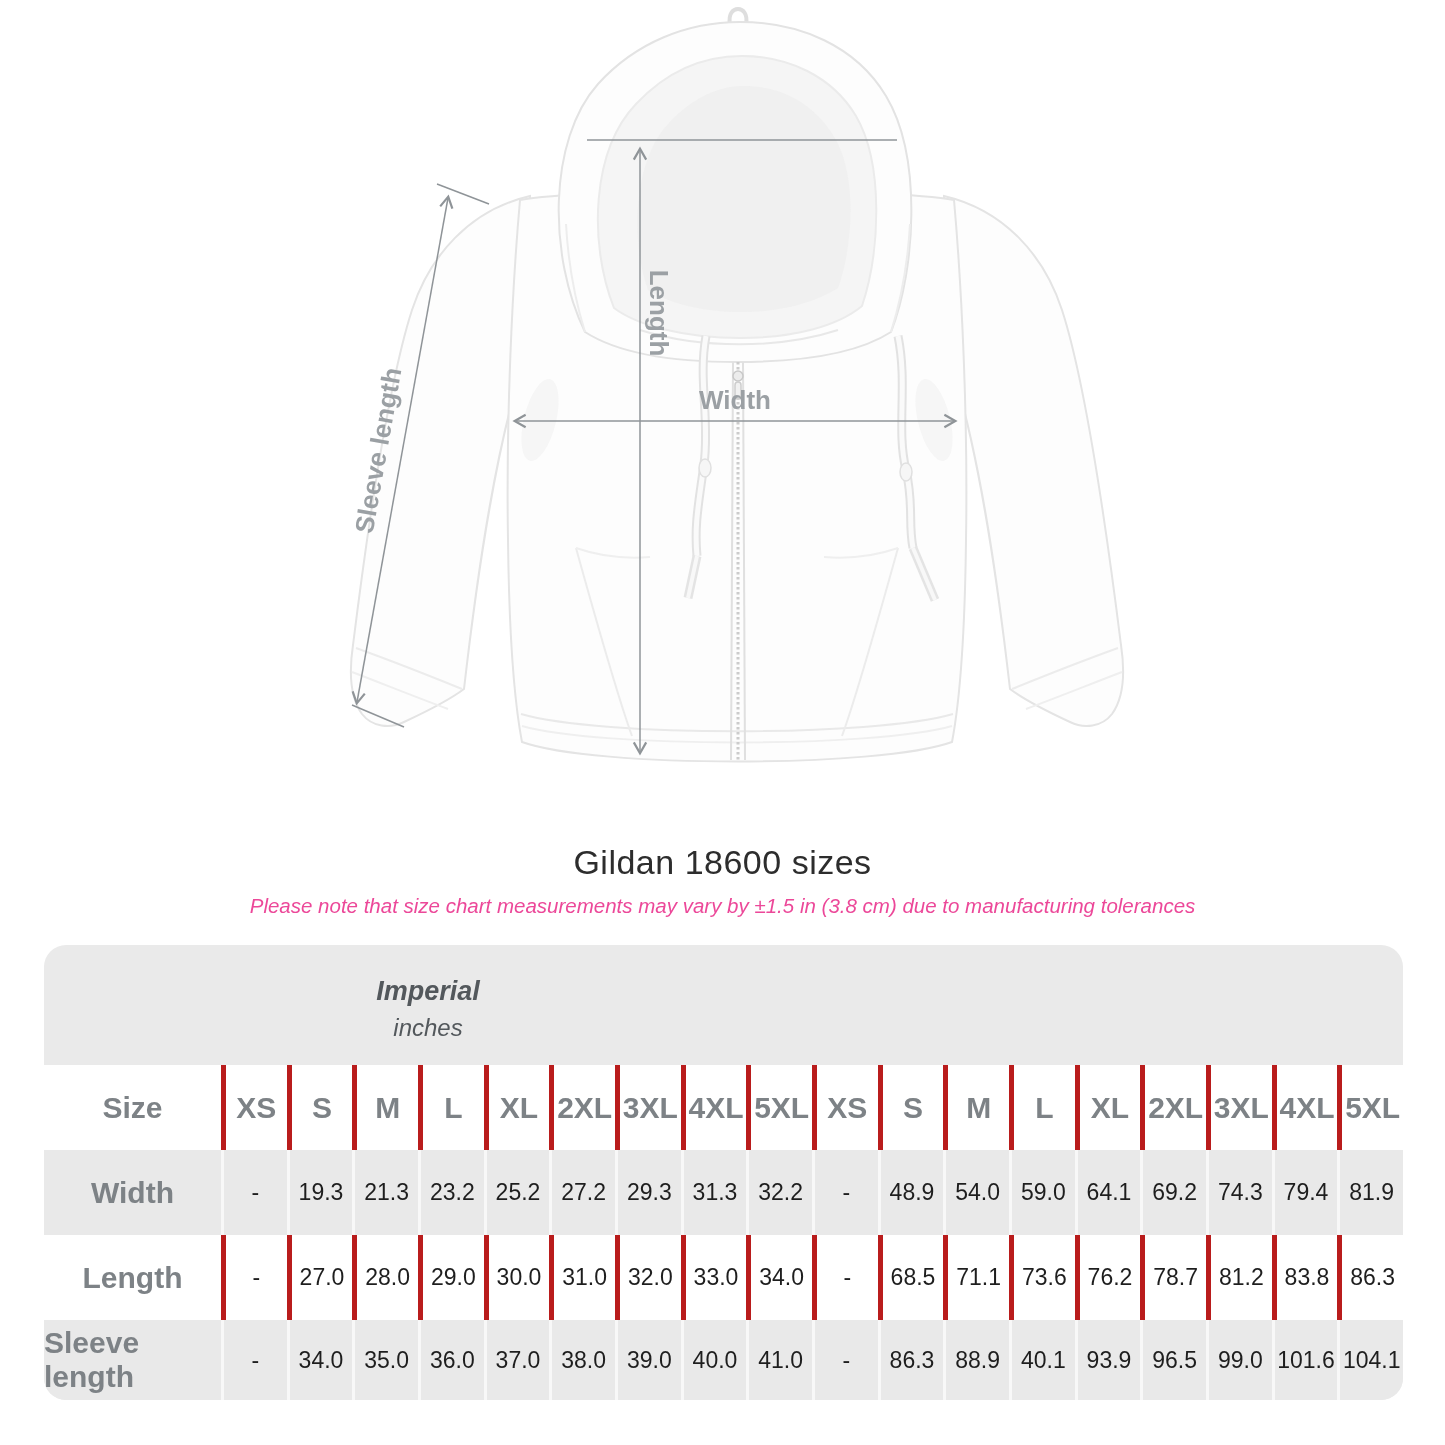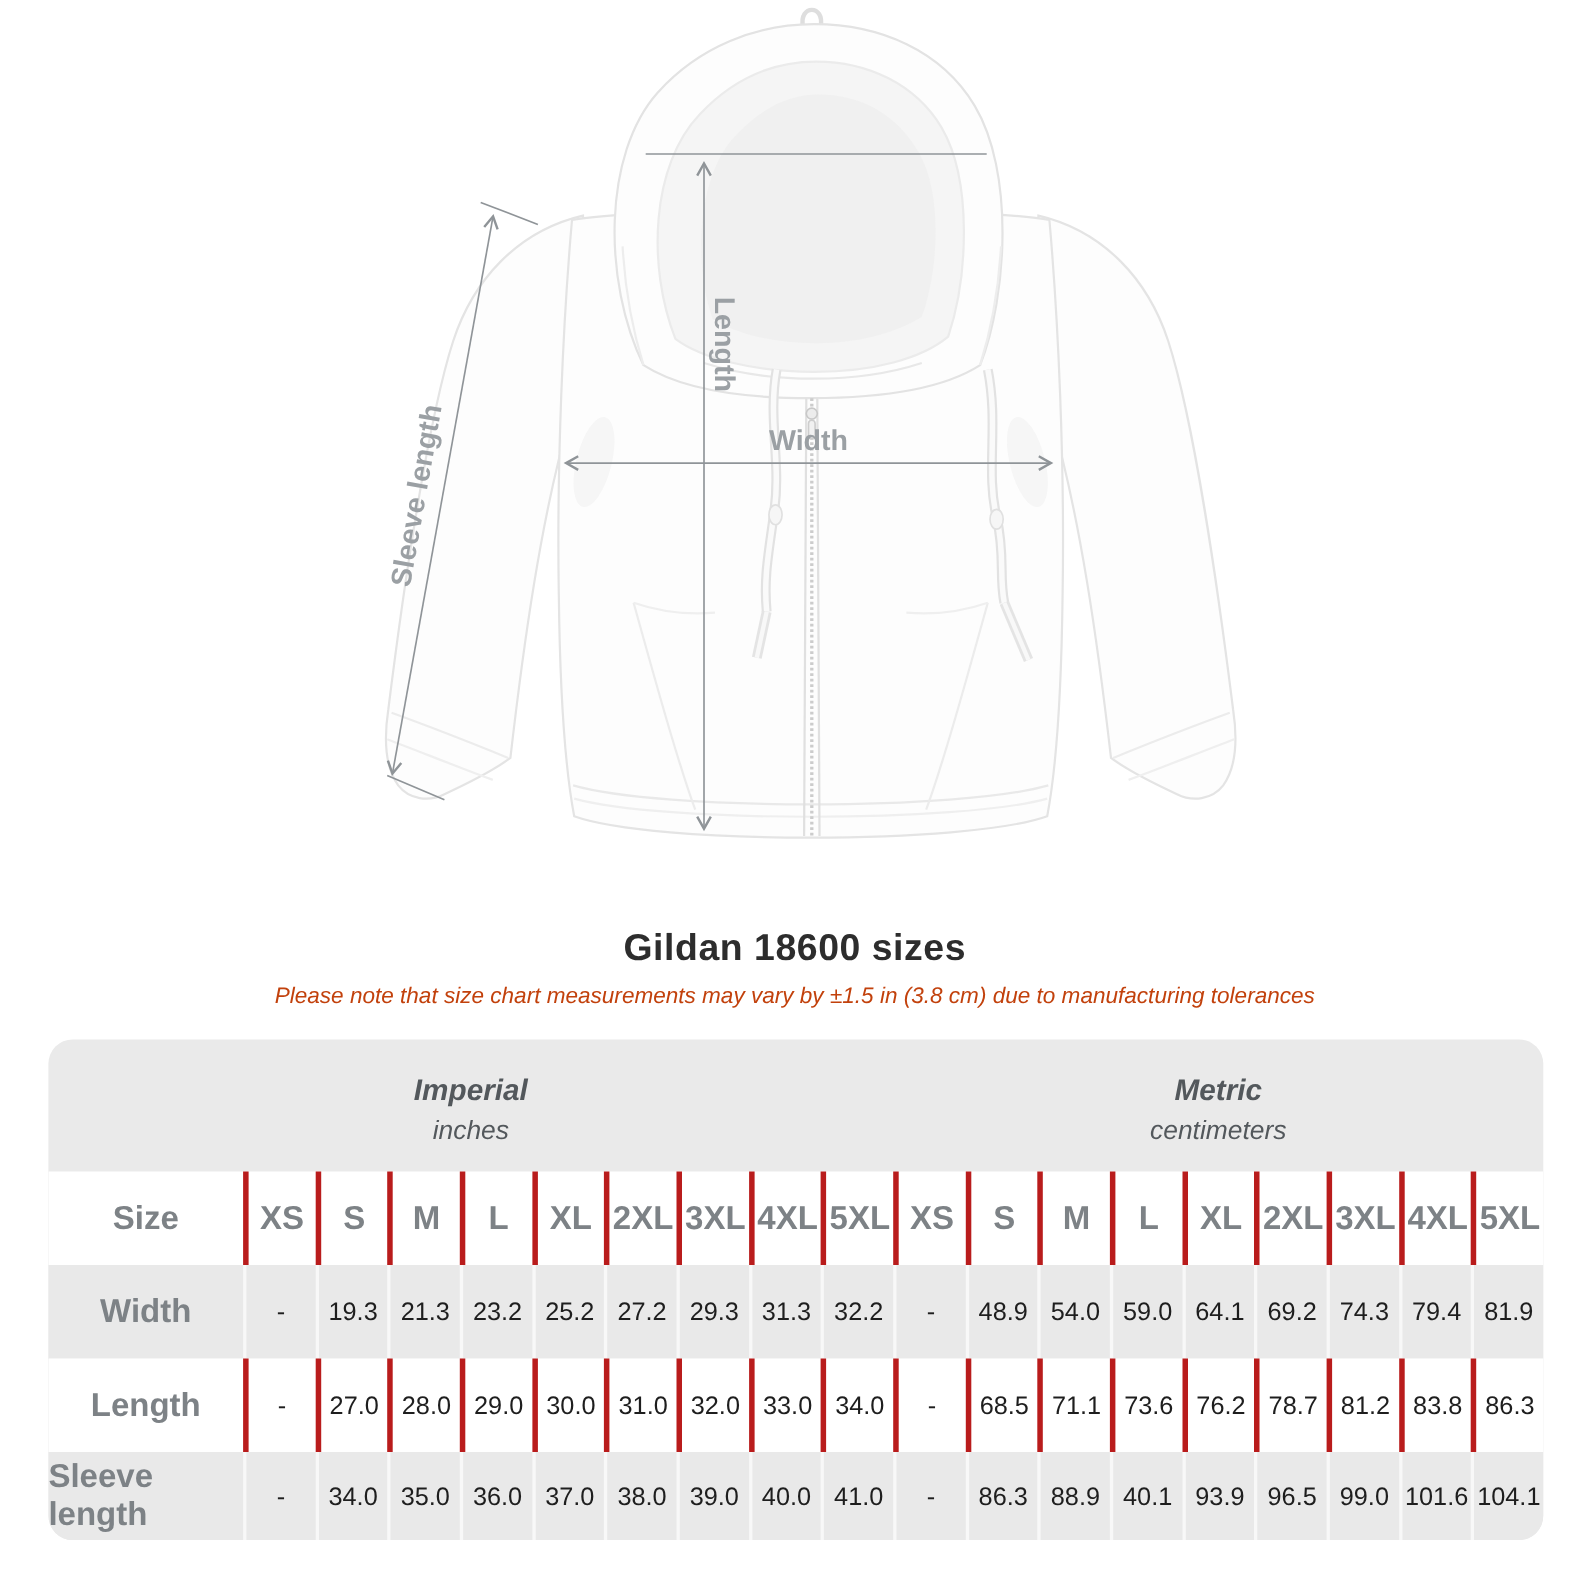--- a/index.html
+++ b/index.html
@@ -7,23 +7,23 @@
               font-family:"Liberation Sans", sans-serif; }
   body { position:relative; }
 
   
   .diagram-wrap { position:absolute; left:0; top:0; width:1445px; height:840px; }
   .diagram-wrap svg { display:block; }
   svg text.meas-label { font-family:"Liberation Sans", sans-serif; font-weight:bold; font-size:26px; }
 
   
   .chart-title { position:absolute; top:843px; left:0; width:100%; text-align:center;
-                 font-size:34px; font-weight:bold; color:#2d2d2d; letter-spacing:0.5px; }
+                 font-size:34px; font-weight:normal; color:#2d2d2d; letter-spacing:0.5px; }
   .chart-subtitle { position:absolute; top:894px; left:0; width:100%; text-align:center;
-                    font-size:20.5px; font-style:italic; color:#c2410c; }
+                    font-size:20.5px; font-style:italic; color:#ec4899; }
 
   
   .size-table { position:absolute; left:44px; top:945px; width:1359px; height:455px;
                 background:#eaeaea; border-radius:22px; overflow:hidden; }
   .trow { display:grid; grid-template-columns:177px repeat(18, 1fr); }
   .unit-row { height:120px; }
   .unit-group { display:flex; flex-direction:column; align-items:center; justify-content:center;
                 gap:7px; padding-top:8px; color:#53585c; }
   .unit-group .uname { font-size:27px; font-weight:bold; font-style:italic; }
   .unit-group .uunit { font-size:24px; font-style:italic; }
@@ -132,24 +132,20 @@
 
 <div class="chart-title">Gildan 18600 sizes</div>
 <div class="chart-subtitle">Please note that size chart measurements may vary by ±1.5 in (3.8 cm) due to manufacturing tolerances</div>
 
 <div class="size-table">
 
   <div class="trow unit-row">
     <div class="unit-group ug-imp">
       <div class="uname">Imperial</div>
       <div class="uunit">inches</div>
-    </div>
-    <div class="unit-group ug-met">
-      <div class="uname">Metric</div>
-      <div class="uunit">centimeters</div>
     </div>
   </div>
 
   <div class="trow data-row row-white">
     <div class="cell hdr">Size</div>
     <div class="cell hdr">XS</div>
     <div class="cell hdr">S</div>
     <div class="cell hdr">M</div>
     <div class="cell hdr">L</div>
     <div class="cell hdr">XL</div>

